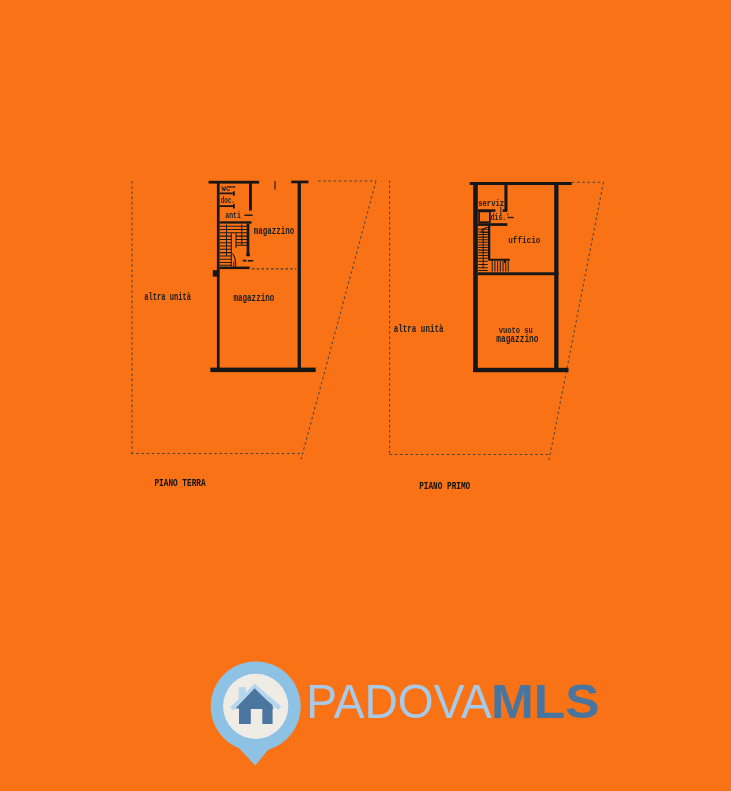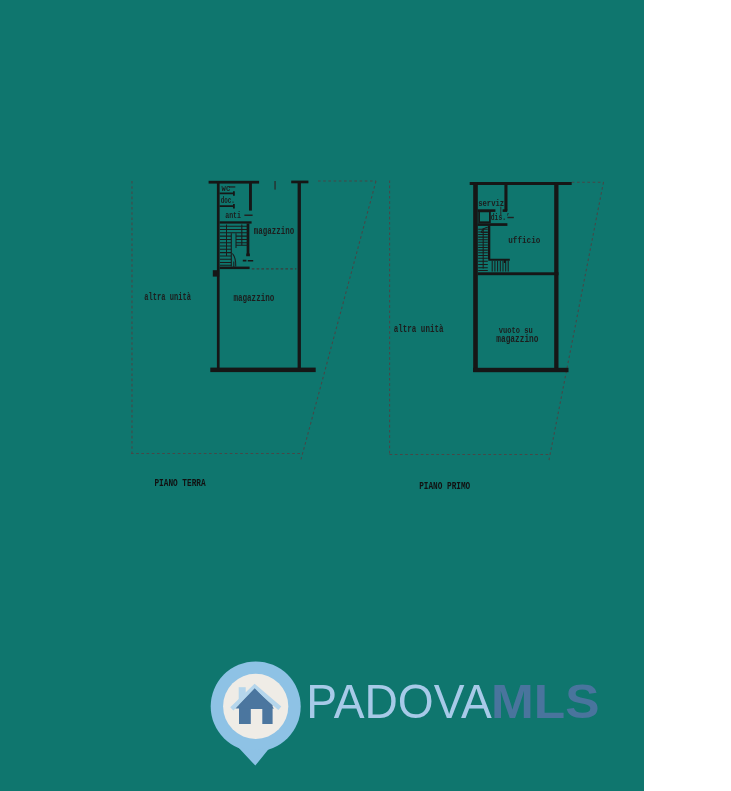--- a/index.html
+++ b/index.html
@@ -1,16 +1,16 @@
 <!DOCTYPE html>
 <html><head>
 <meta charset="utf-8">
 <style>
   html,body{margin:0;padding:0;background:#ffffff;}
-  #page{position:relative;width:644px;height:791px;background:#0f766e;overflow:hidden;}
+  #page{position:relative;width:731px;height:791px;background:#f97316;overflow:hidden;}
   svg{position:absolute;left:0;top:0;}
   .lbl{font-family:"Liberation Mono",monospace;fill:#1d1d1d;}
   .ttl{font-family:"Liberation Mono",monospace;font-weight:bold;fill:#111;}
 </style>
 </head>
 <body>
 <div id="page">
 <svg width="731" height="791" viewBox="0 0 731 791" shape-rendering="auto">
 
   <path d="M132 181 V453.4" stroke="#474747" stroke-width="1.05" stroke-dasharray="2.6 2.6" fill="none"></path>

